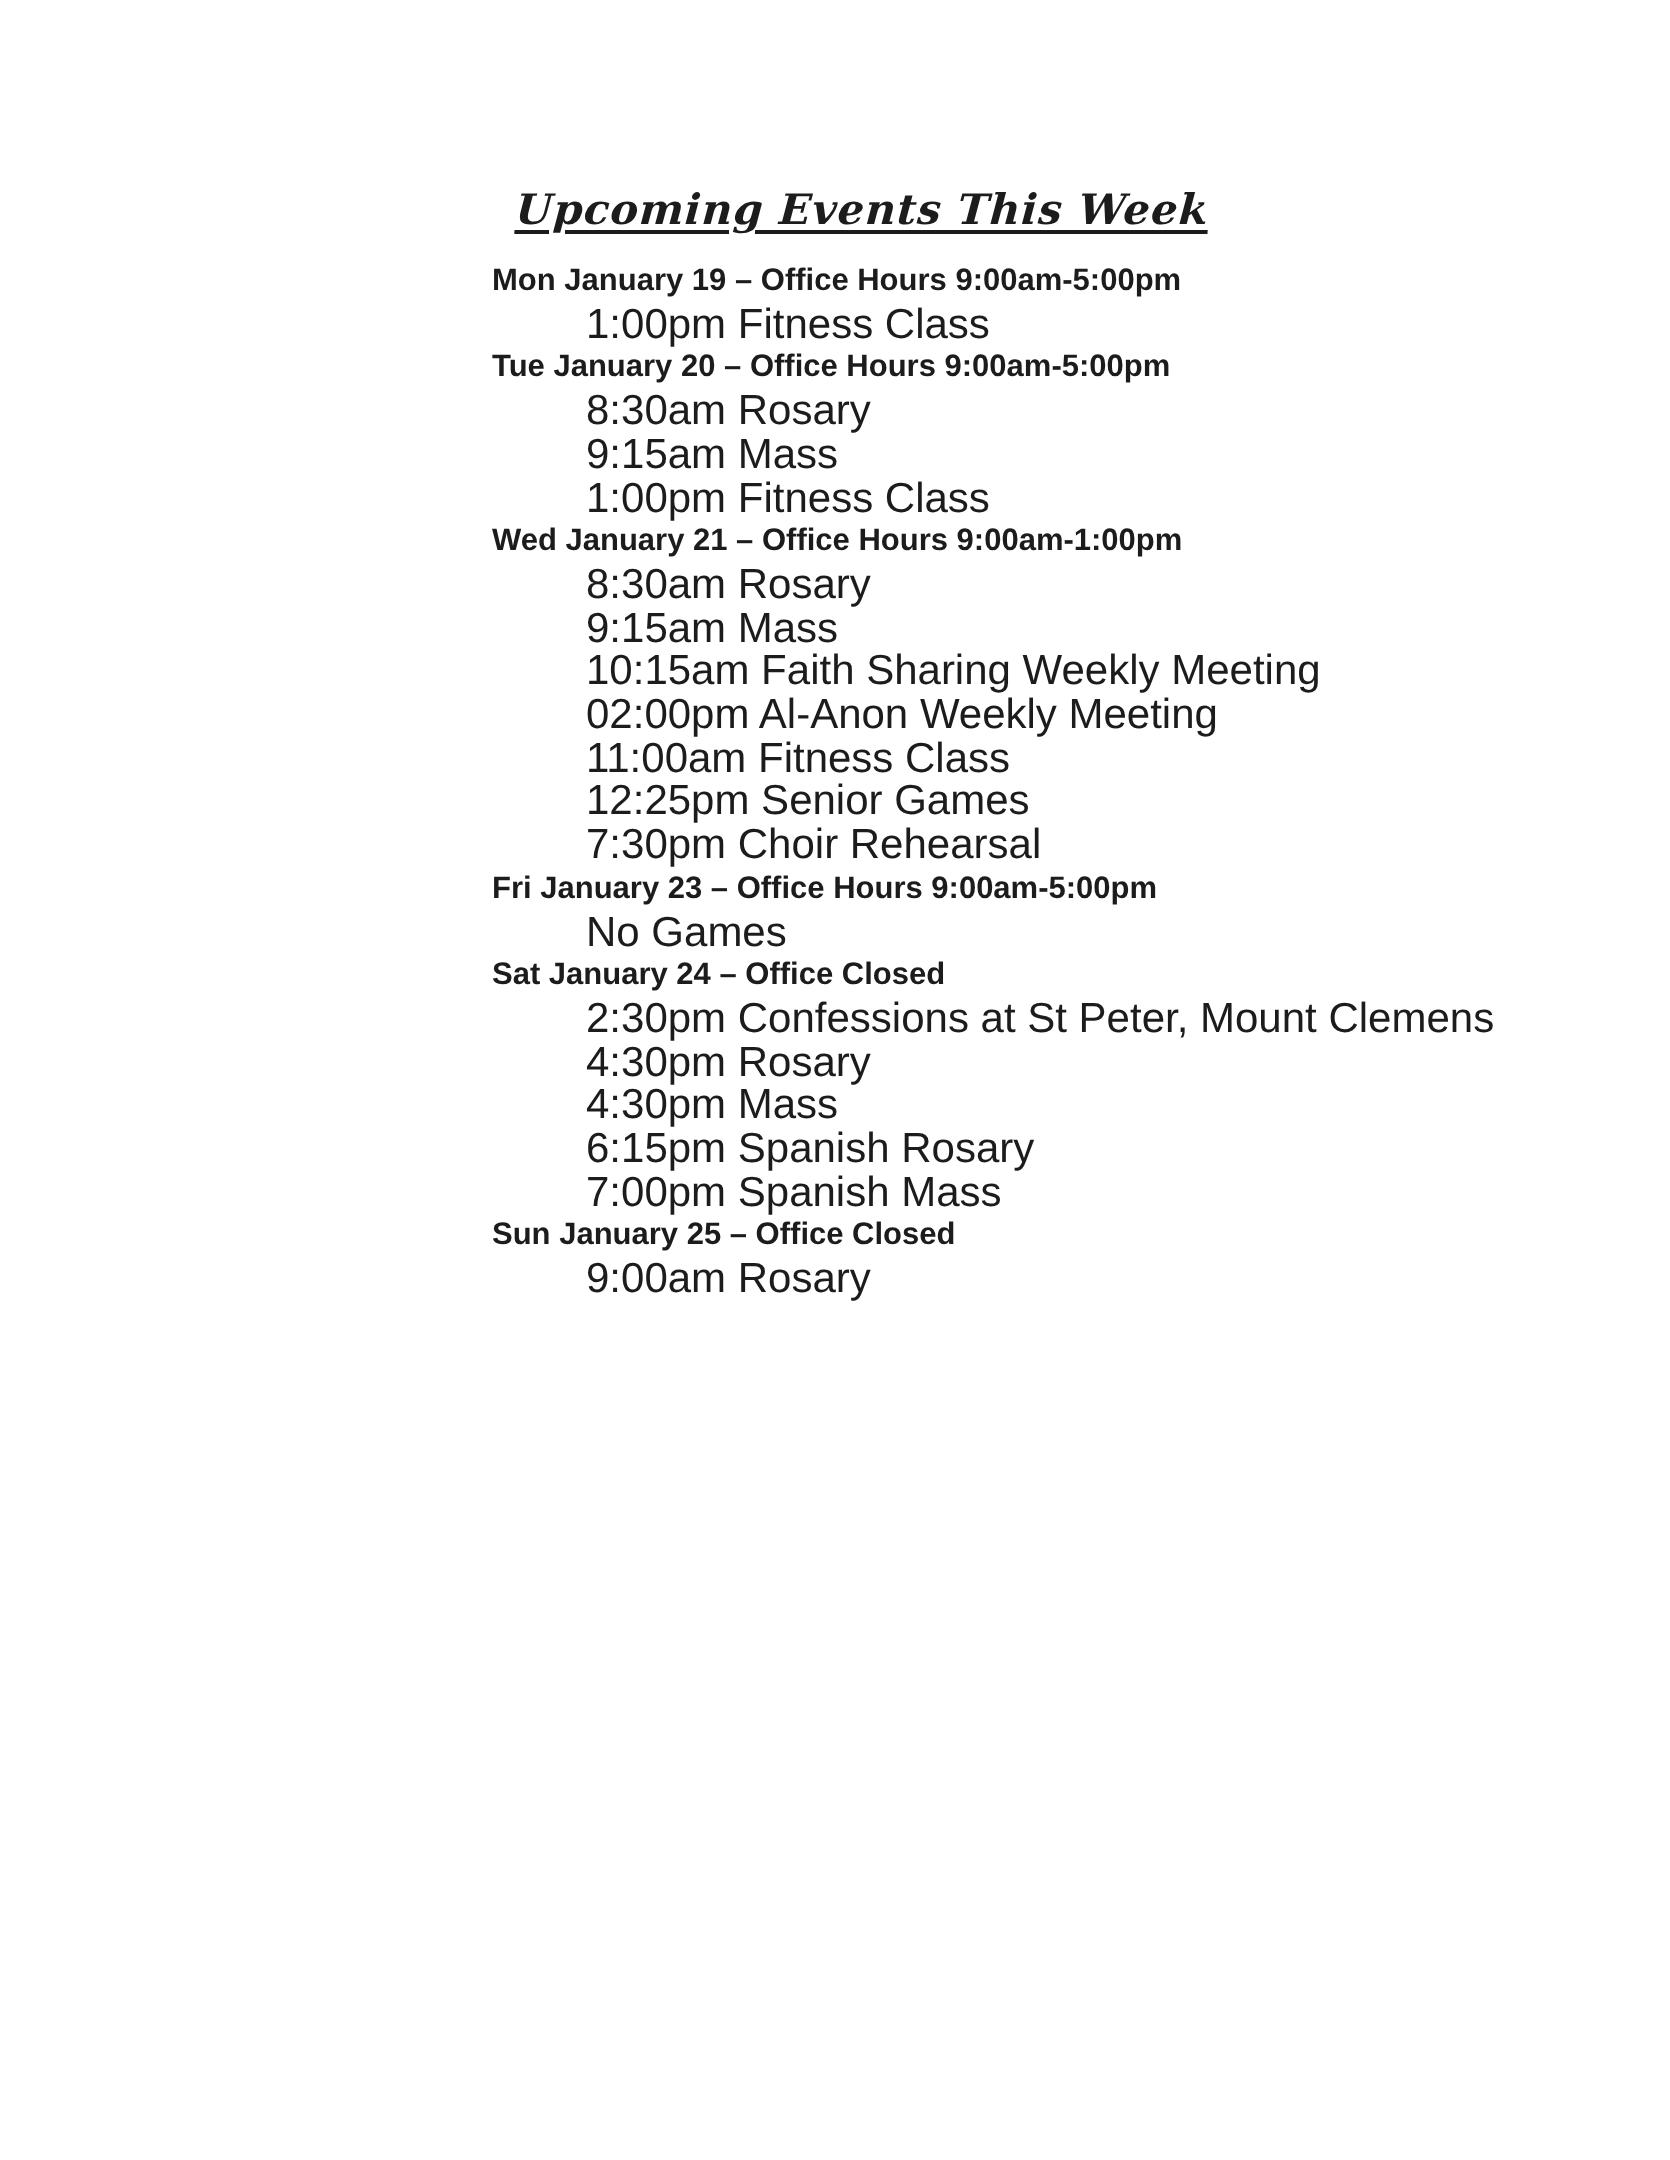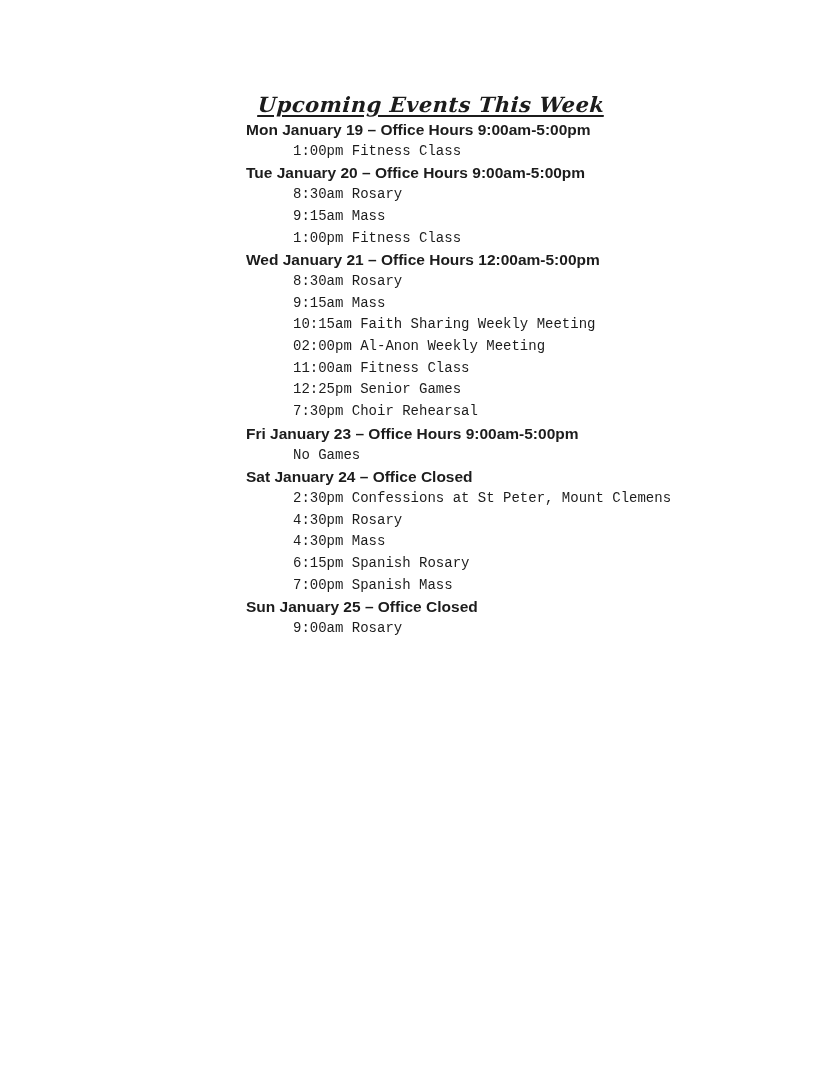--- a/index.html
+++ b/index.html
@@ -30,54 +30,53 @@
     font-weight: 700;
     font-size: 21px;
     letter-spacing: 0.5px;
     color: #1c1c1c;
     text-decoration: underline;
     text-underline-offset: 3px;
     transform: skewX(-4deg);
   }
   .schedule {
     position: absolute;
-    top: 119px;
+    top: 130px;
     left: 246px;
     width: 460px;
   }
   .day-header {
     font-size: 15.5px;
     font-weight: 700;
     line-height: 21.7px;
     white-space: nowrap;
   }
   .event-item {
-    font-size: 14px;
+    font-size: 21px;
     font-weight: 400;
     line-height: 21.7px;
     padding-left: 47px;
     white-space: nowrap;
-    font-family: Liberation Mono, monospace;
   }
 </style>
 </head>
 <body>
 
 <div class="page">
   <div class="title-wrap">
     <span class="doc-title">Upcoming Events This Week</span>
   </div>
   <div class="schedule">
       <div class="day-header">Mon January 19 – Office Hours 9:00am-5:00pm</div>
       <div class="event-item">1:00pm Fitness Class</div>
       <div class="day-header">Tue January 20 – Office Hours 9:00am-5:00pm</div>
       <div class="event-item">8:30am Rosary</div>
       <div class="event-item">9:15am Mass</div>
       <div class="event-item">1:00pm Fitness Class</div>
-      <div class="day-header">Wed January 21 – Office Hours 12:00am-5:00pm</div>
+      <div class="day-header">Wed January 21 – Office Hours 9:00am-1:00pm</div>
       <div class="event-item">8:30am Rosary</div>
       <div class="event-item">9:15am Mass</div>
       <div class="event-item">10:15am Faith Sharing Weekly Meeting</div>
       <div class="event-item">02:00pm Al-Anon Weekly Meeting</div>
       <div class="event-item">11:00am Fitness Class</div>
       <div class="event-item">12:25pm Senior Games</div>
       <div class="event-item">7:30pm Choir Rehearsal</div>
       <div class="day-header">Fri January 23 – Office Hours 9:00am-5:00pm</div>
       <div class="event-item">No Games</div>
       <div class="day-header">Sat January 24 – Office Closed</div>

